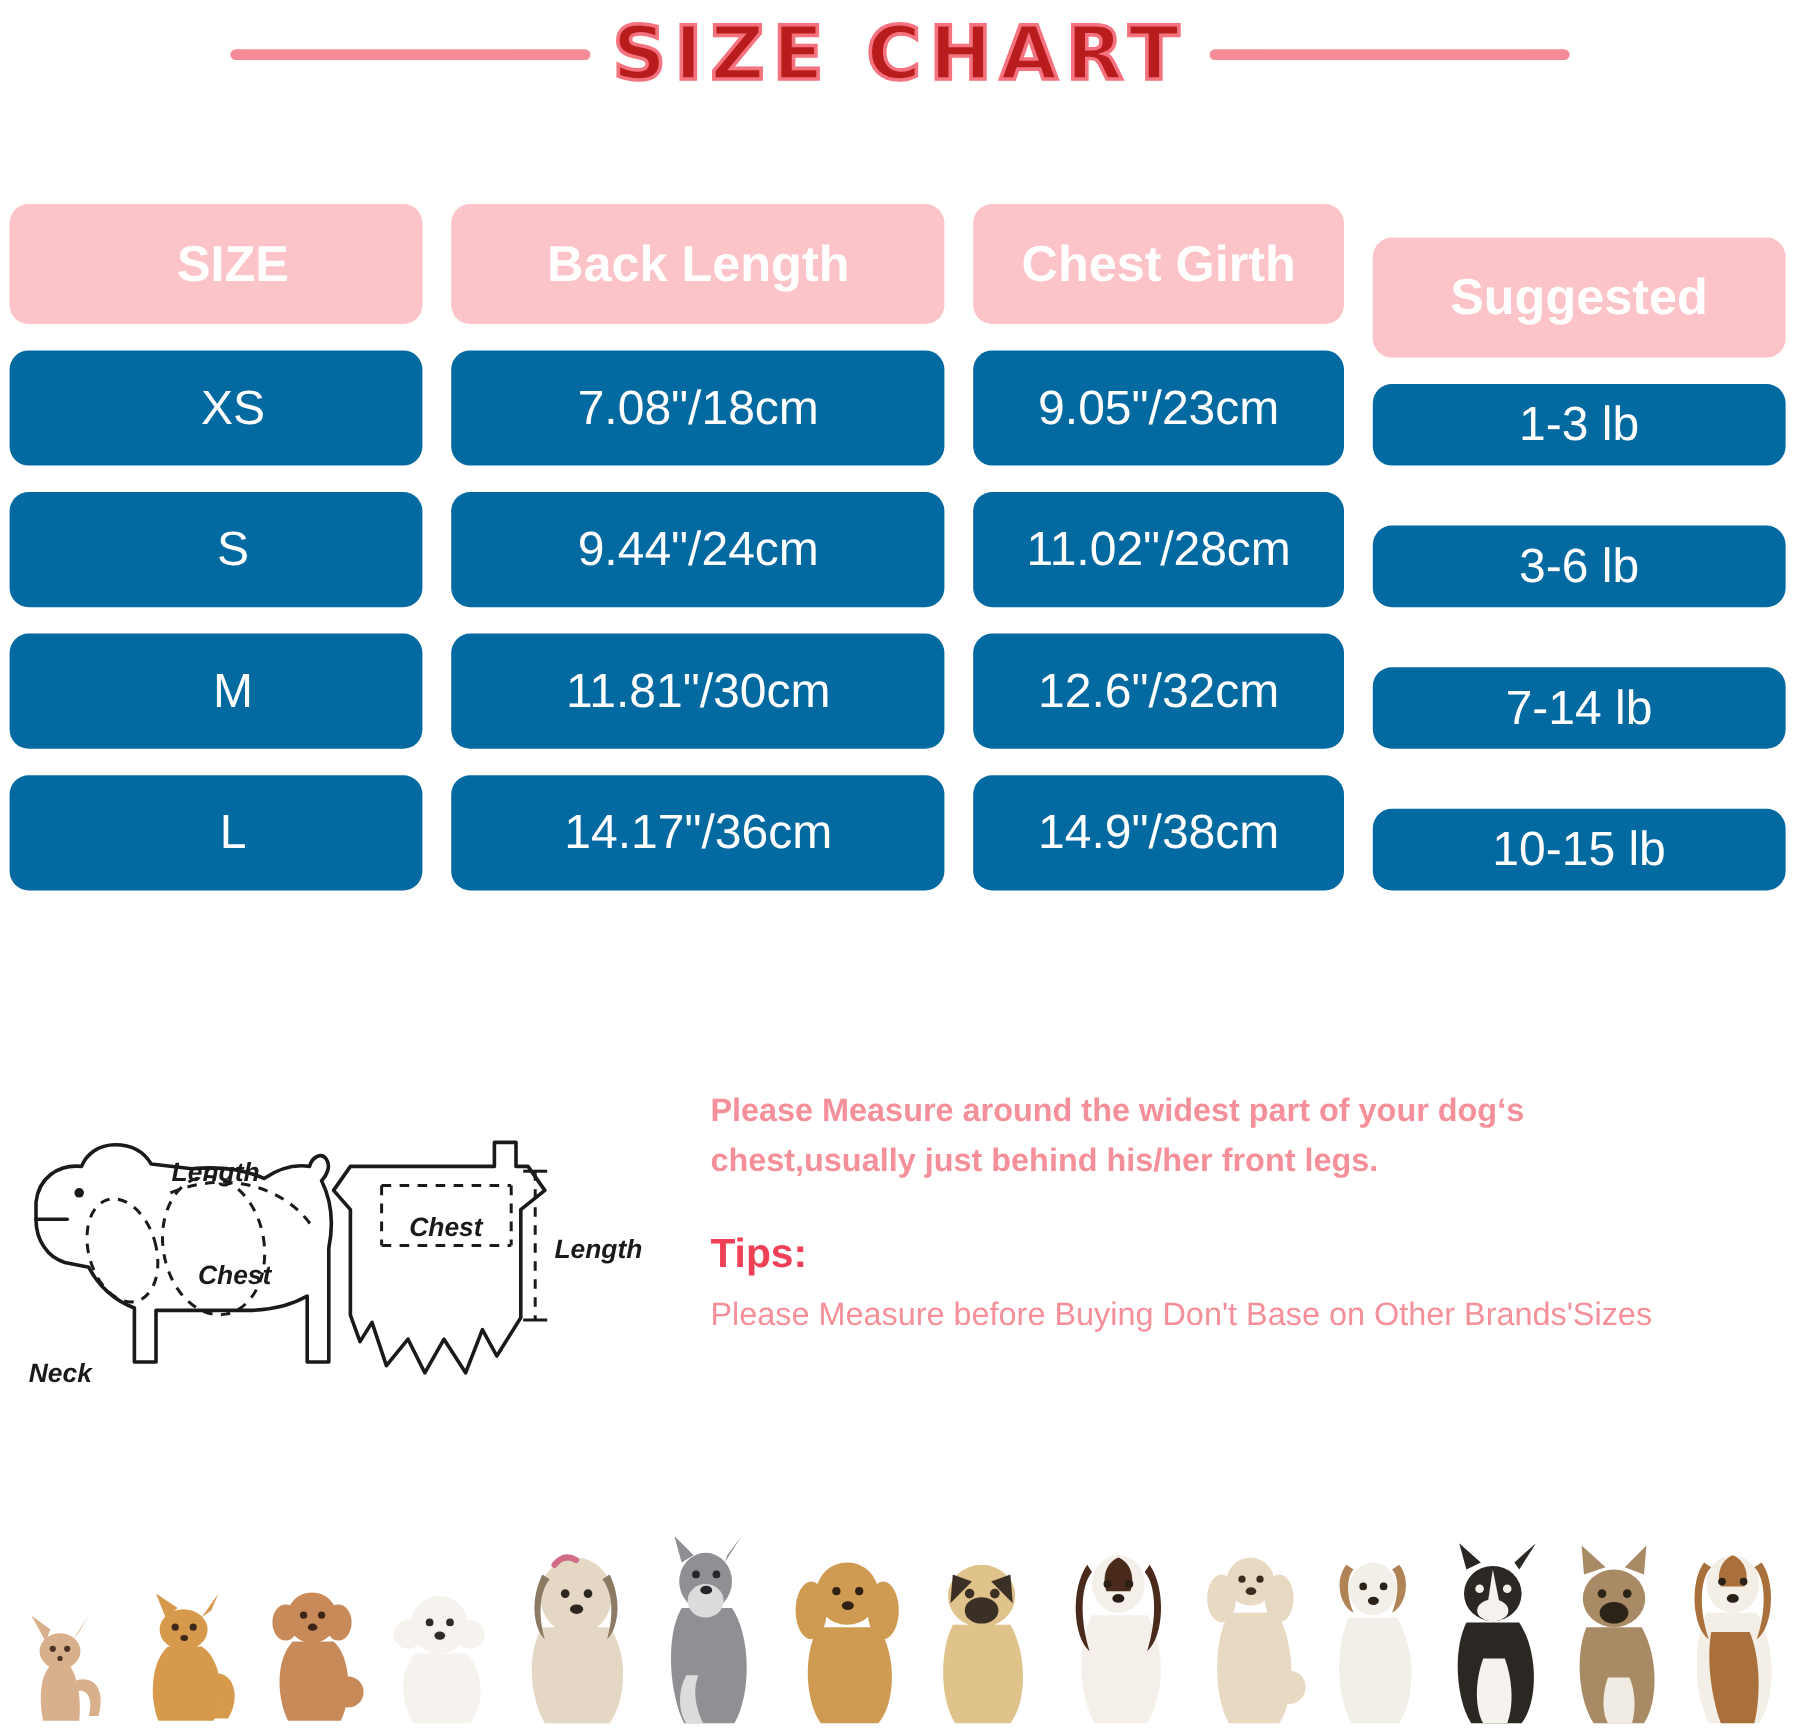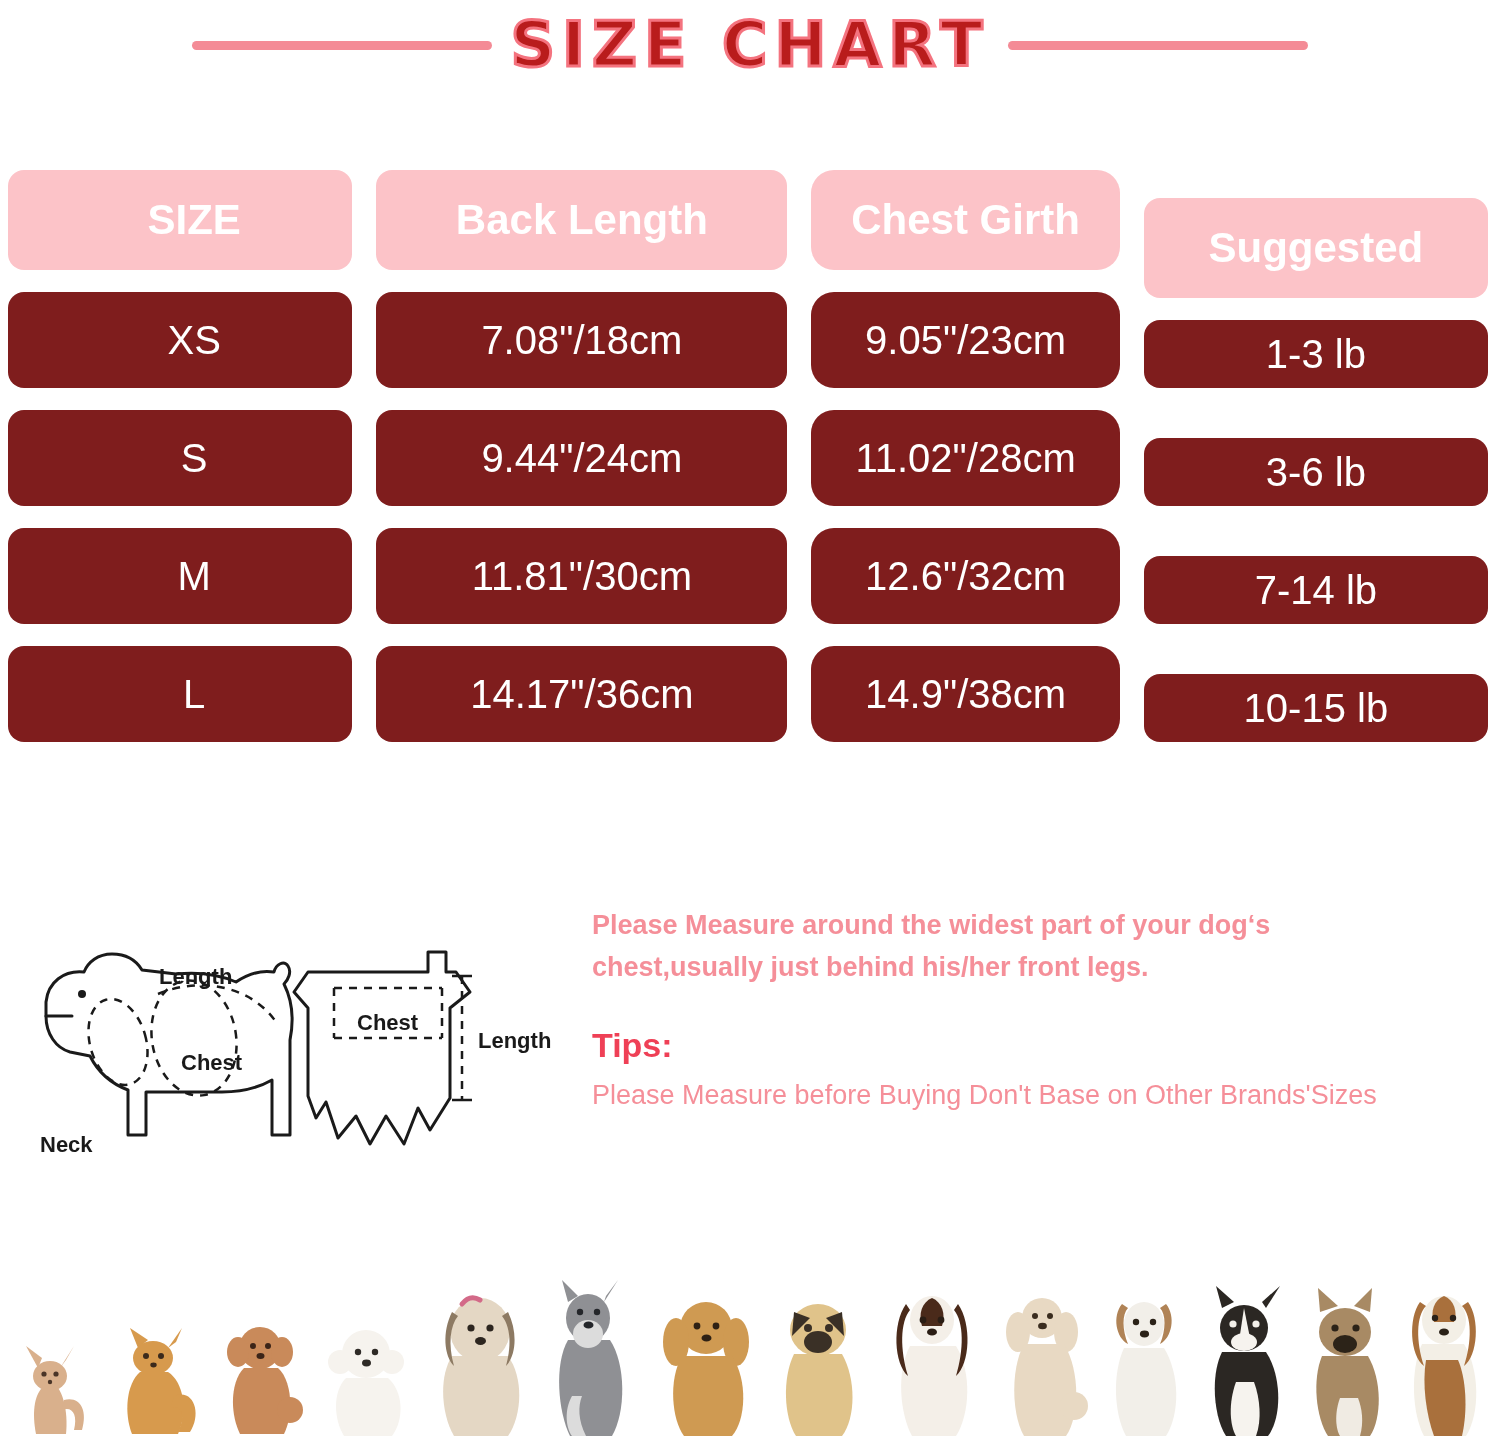--- a/index.html
+++ b/index.html
@@ -55,57 +55,58 @@
     display: flex;
     flex-direction: column;
     gap: 22px;
   }
   .row {
     display: flex;
     gap: 24px;
     height: 96px;
   }
   .cell {
-    background: #7f1d1d;
+    background: #0369a1;
     border-radius: 16px;
     display: flex;
     align-items: center;
     justify-content: center;
     color: #ffffff;
     font-size: 40px;
     font-weight: bold;
     box-sizing: border-box;
   }
   .cell.c0 { width: 345px; padding-left: 28px; }
   .cell.c1 { width: 412px; }
-  .cell.c2 { width: 309px; border-radius: 23px; }
+  .cell.c2 { width: 309px; }
   .cell.c3 { width: 345px; margin-top: 28px; }
   .row.header .cell {
     font-size: 42px;
     background: #fcc3c8;
     height: 100px;
   }
   .row.header { height: 100px; }
   .row.body .cell { font-weight: normal; font-size: 40px; }
   .row.body .cell.c0 { font-weight: normal; }
 
   
   .lower {
     position: absolute;
     top: 900px;
     left: 0;
     width: 1500px;
     height: 380px;
   }
   .diagram {
     position: absolute;
-    left: 26px;
+    left: 10px;
     top: 30px;
     width: 545px;
     height: 260px;
+    font-style: italic;
   }
   .notes {
     position: absolute;
     left: 592px;
     top: 5px;
     width: 830px;
   }
   .note-main {
     color: #f58f99;
     font-size: 27px;

